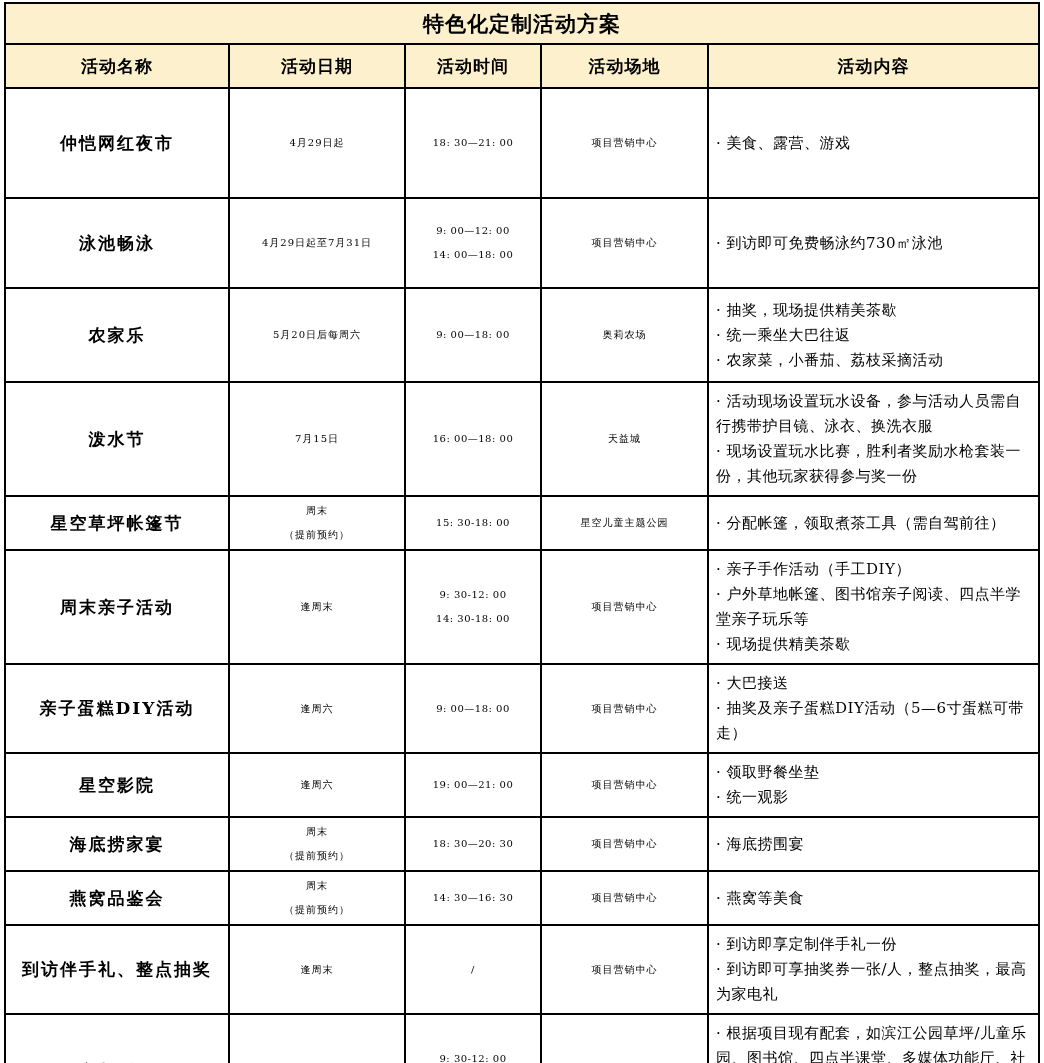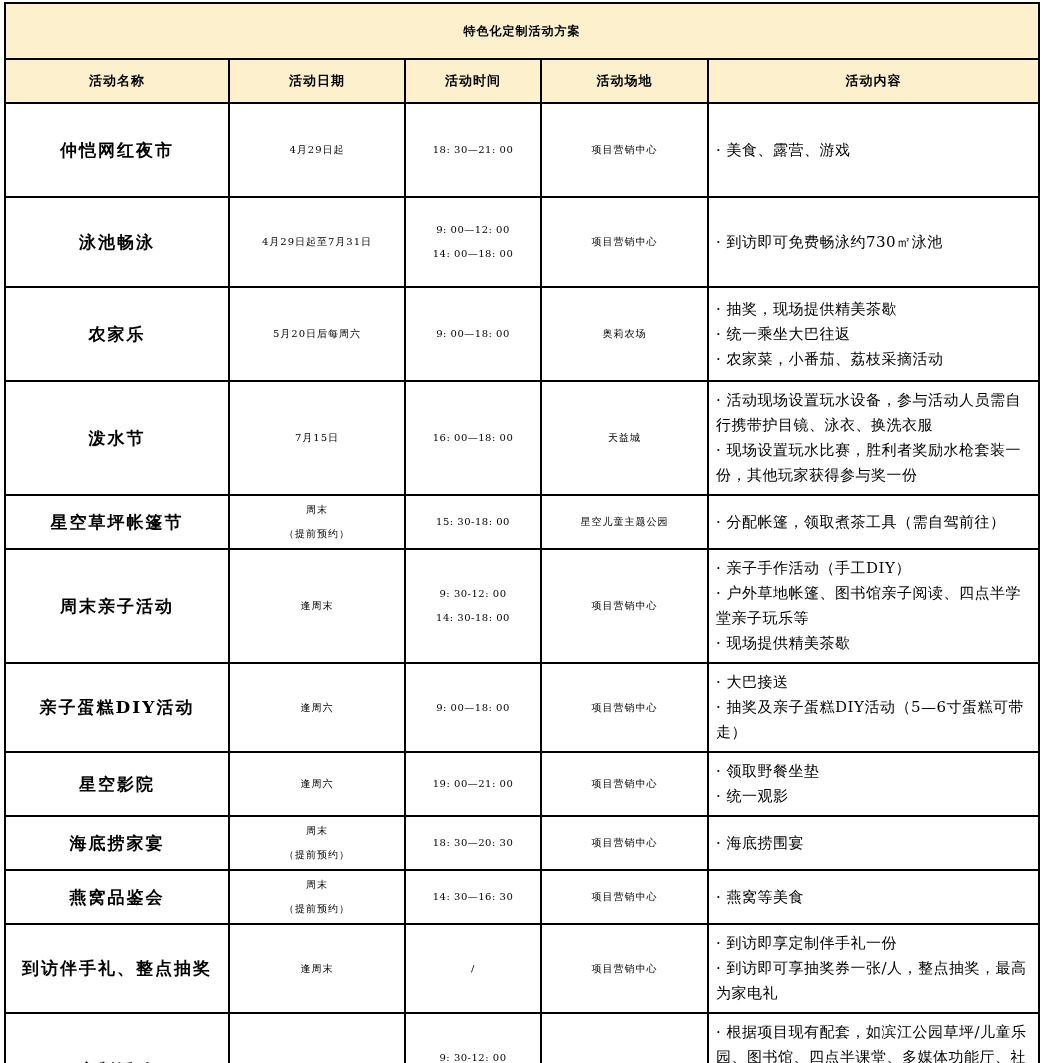--- a/index.html
+++ b/index.html
@@ -24,33 +24,33 @@
     width:1036px;
   }
   th,td{
     border:2px solid var(--border);
     vertical-align:middle;
     text-align:center;
     padding:2px 4px;
     overflow:hidden;
   }
   .title-cell{
-    height:56px;
+    height:41px;
     background:var(--hd-bg);
     font-family:"Liberation Sans","DejaVu Sans",sans-serif;
     font-weight:bold;
-    font-size:12px;
+    font-size:21px;
     letter-spacing:1px;
   }
   .col-hd{
     height:44px;
     background:var(--hd-bg);
     font-family:Liberation Mono, monospace;
     font-weight:bold;
-    font-size:13px;
+    font-size:17px;
     letter-spacing:1px;
   }
   td.name-cell{
     font-weight:bold;
     font-size:17px;
     letter-spacing:2px;
   }
   td.date-cell,td.time-cell,td.venue-cell{
     font-size:10px;
     line-height:24px;
@@ -84,21 +84,21 @@
       </tr>
       <tr>
         <th class="col-hd">活动名称</th>
         <th class="col-hd">活动日期</th>
         <th class="col-hd">活动时间</th>
         <th class="col-hd">活动场地</th>
         <th class="col-hd">活动内容</th>
       </tr>
     </thead>
     <tbody>
-        <tr style="height: 94px;">
+        <tr style="height: 110px;">
           <td class="name-cell">
             <div class="cell-line">仲恺网红夜市</div>
           </td>
           <td class="date-cell">
             <div class="cell-line">4月29日起</div>
           </td>
           <td class="time-cell">
             <div class="cell-line">18: 30—21: 00</div>
           </td>
           <td class="venue-cell">

